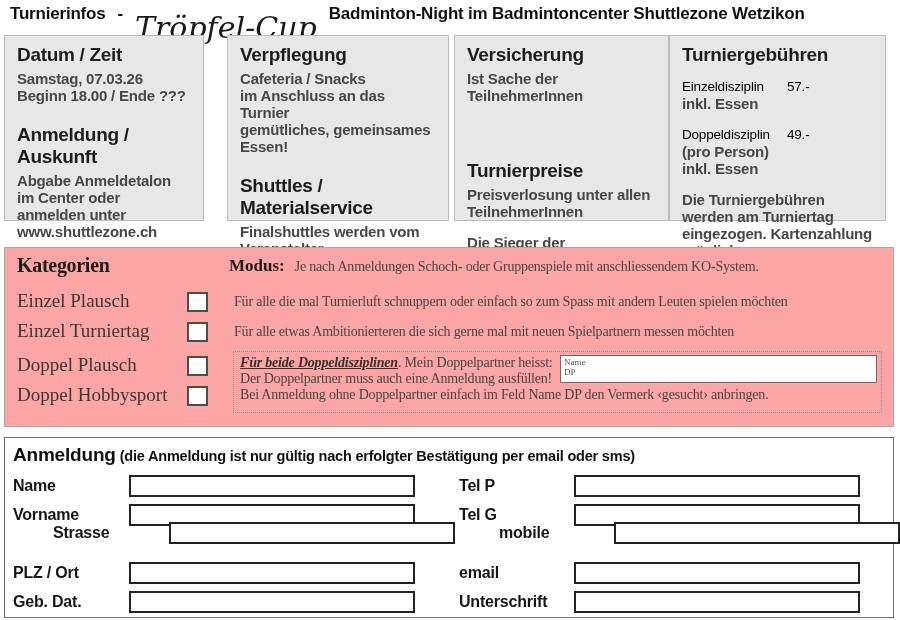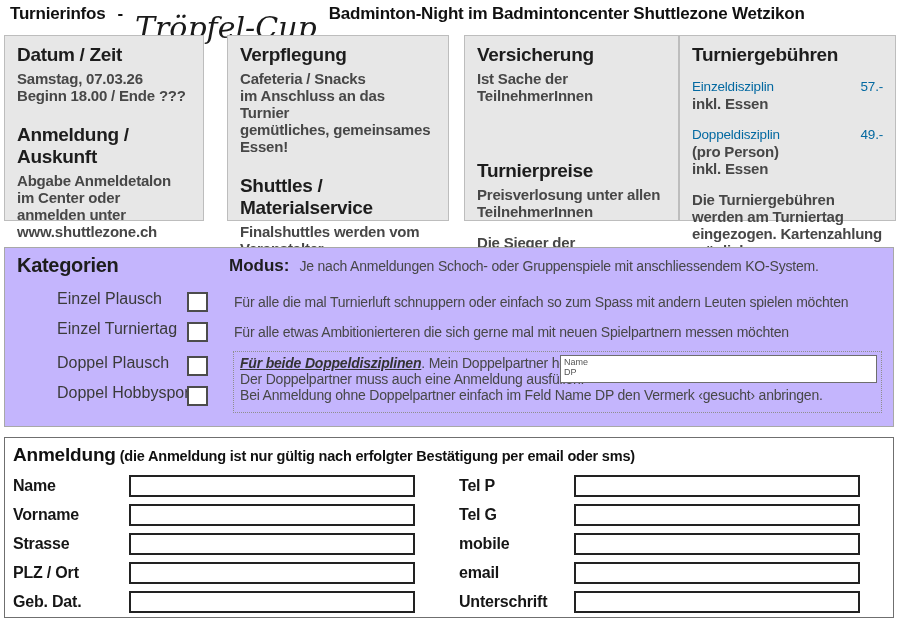--- a/index.html
+++ b/index.html
@@ -12,38 +12,38 @@
   .h-bold{font-weight:bold;font-size:17px;color:#111;letter-spacing:-0.2px;}
   .script{font-family:"DejaVu Serif",serif;font-style:italic;color:#1a1a1a;}
   .script.lg{font-size:30px;line-height:30px;margin-top:28px;}
 
   
   .panels{position:absolute;top:35px;left:4px;height:186px;display:flex;}
   .panel{background:#e7e7e7;border:1px solid #bdbdbd;box-sizing:border-box;
          padding:8px 12px;letter-spacing:-0.2px;}
   .panel.p1{width:200px;}
   .panel.p2{width:222px;margin-left:23px;}
-  .panel.p3{width:215px;margin-left:15px;}
+  .panel.p3{width:215px;margin-left:5px;}
   .panel.p4{width:217px;}
   .panel h2{margin:0 0 4px 0;font-size:19px;color:#1d1d1d;letter-spacing:-0.3px;}
   .sec{margin:0;}
   .sec + .sec{margin-top:20px;}
   .ln{font-size:15px;line-height:17px;color:#474747;font-weight:bold;}
-  .price-row{display:flex;font-size:13.5px;line-height:17px;color:#0369a1;justify-content:space-between;}
+  .price-row{display:flex;font-size:13.5px;line-height:17px;color:#000000;}
   .price-label{width:105px;}
   .gap8{height:8px;} .gap14{height:14px;}
   .flasche-row{margin-top:10px;display:flex;align-items:center;gap:10px;}
   .script.md{font-size:24px;line-height:26px;}
 
   
   .kategorien{position:absolute;top:247px;left:4px;width:890px;height:180px;
-              background:#c4b5fd;border:1px solid #a8a8a8;box-sizing:border-box;}
+              background:#fca5a5;border:1px solid #a8a8a8;box-sizing:border-box;font-family:Liberation Serif, serif;}
   .kategorien h2{position:absolute;top:6px;left:12px;margin:0;font-size:20px;
                  color:#1d1d1d;letter-spacing:-0.3px;}
-  .cat-label{position:absolute;left:12px;font-size:16px;color:#3a3a3a;margin-left:40px;}
+  .cat-label{position:absolute;left:12px;font-size:19px;color:#3a3a3a;}
   .cat-box{position:absolute;left:182px;width:21px;height:20px;background:#fff;
            border:2px solid #4c4c4c;box-sizing:border-box;cursor:pointer;}
   .modus-row{position:absolute;top:8px;left:224px;display:flex;align-items:baseline;gap:10px;white-space:nowrap;}
   .modus-label{font-weight:bold;font-size:17px;color:#1d1d1d;}
   .body-txt{font-size:14px;color:#474747;letter-spacing:-0.2px;}
   .desc{position:absolute;left:229px;white-space:nowrap;}
   .dotted-box{position:absolute;left:228px;top:103px;width:649px;height:62px;
               border:1px dotted #8f8f8f;box-sizing:border-box;padding:3px 6px;}
   .dotted-box .row1{white-space:nowrap;}
   .bold-ital{font-weight:bold;font-style:italic;text-decoration:underline;color:#333;}
@@ -58,21 +58,21 @@
   .anm-head{position:absolute;top:6px;left:8px;display:flex;align-items:baseline;gap:4px;white-space:nowrap;}
   .anm-title{font-weight:bold;font-size:19px;color:#111;letter-spacing:-0.2px;}
   .anm-note{font-weight:bold;font-size:14.5px;color:#111;letter-spacing:-0.2px;}
   .f-label{position:absolute;font-weight:bold;font-size:16px;color:#161616;
            line-height:22px;letter-spacing:-0.2px;}
   .f-input{position:absolute;width:286px;height:22px;border:2px solid #222;
            background:#fff;box-sizing:border-box;font-size:13px;padding:0 4px;
            font-family:"Liberation Sans",sans-serif;}
   .col-l .f-label{left:8px;} .col-l .f-input{left:124px;}
   .col-r .f-label{left:454px;} .col-r .f-input{left:569px;}
-  .r0{top:37px;} .r1{top:66px;} .r2{top:95px;} .r3{top:124px;} .r4{top:153px;}
+  .r0{top:37px;} .r1{top:66px;} .r2{top:84px;margin-left:40px;} .r3{top:124px;} .r4{top:153px;}
 </style>
 </head>
 <body>
 
 <div class="page">
 
   <div class="header">
     <span class="h-bold">Turnierinfos</span>
     <span class="h-bold">-</span>
     <span class="script lg">Tröpfel-Cup</span>

